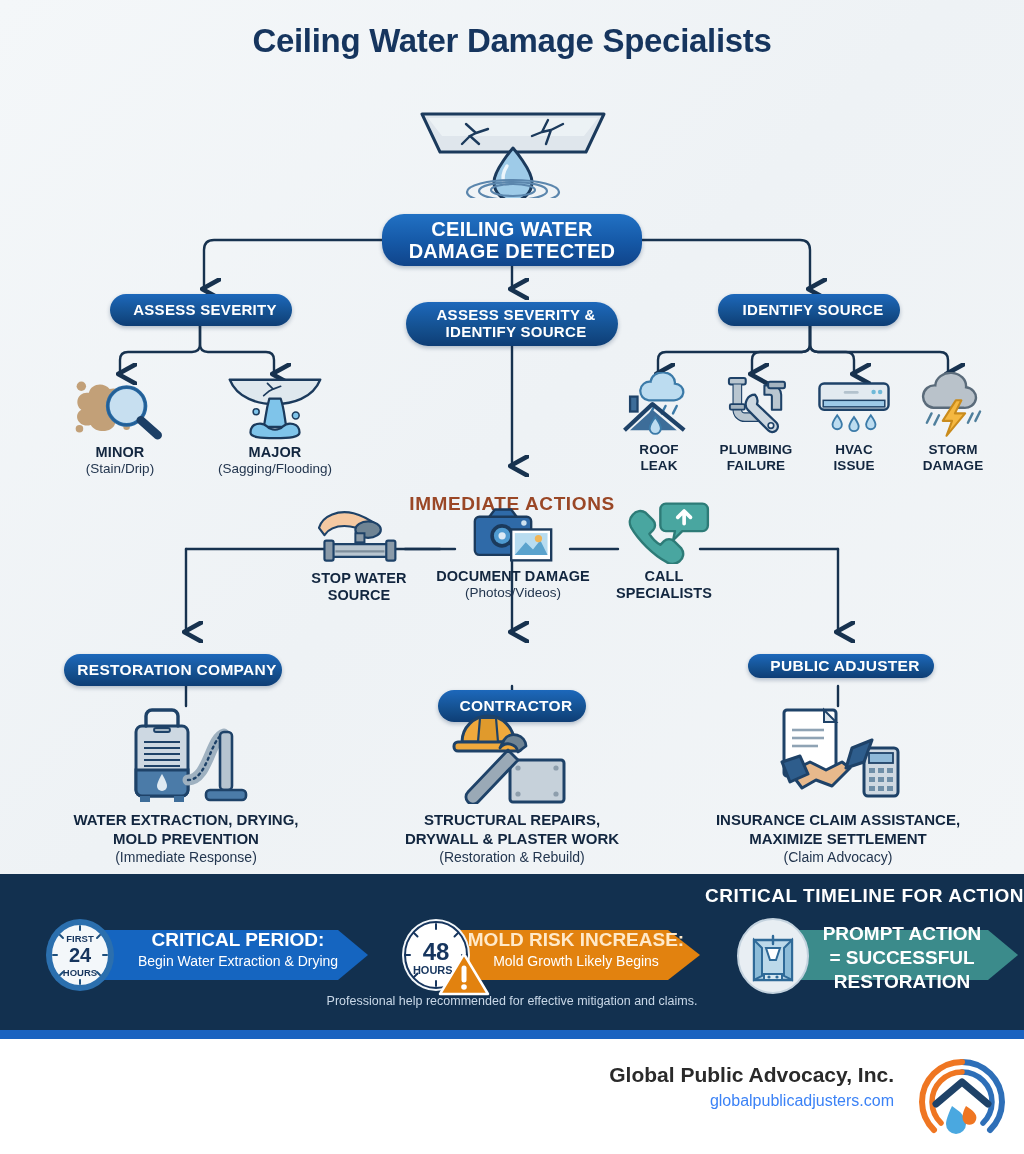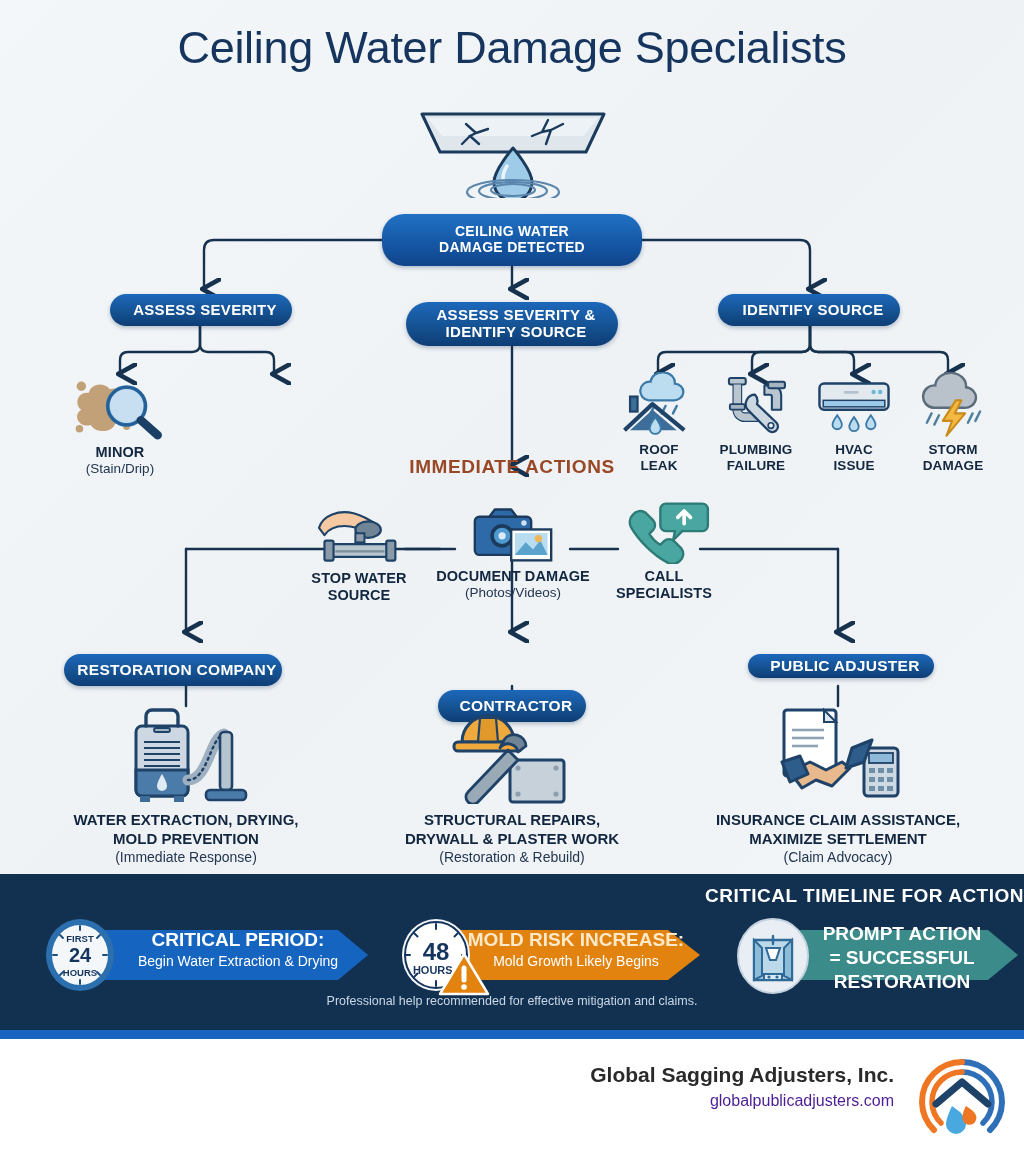--- a/index.html
+++ b/index.html
@@ -13,21 +13,21 @@
 
   
   .main-panel {
     position: absolute; left: 0; top: 0; width: 1024px; height: 874px;
     background: linear-gradient(135deg, #f4f7f9 0%, #eef2f5 50%, #f2f5f7 100%);
   }
 
   
   .title {
     position: absolute; left: 0; top: 22px; width: 1024px; text-align: center;
-    font-size: 45px; font-weight: normal; color: #16355e; letter-spacing: -0.3px;
+    font-size: 33px; font-weight: bold; color: #16355e; letter-spacing: -0.3px;
   }
   .subtitle {
     position: absolute; left: 0; top: 70px; width: 1024px; text-align: center;
     font-size: 25px; color: #1d3f6b; font-weight: 400;
   }
 
   
   .node {
     position: absolute;
     background: linear-gradient(180deg, #2171c4 0%, #1558a6 55%, #10448a 100%);
@@ -94,21 +94,21 @@
   .footer {
     position: absolute; left: 0; top: 1039px; width: 1024px; height: 115px;
     background: #ffffff;
   }
   .brand {
     position: absolute; right: 130px; top: 1063px; text-align: right;
     font-size: 21px; font-weight: bold; color: #2a2a2a;
   }
   .brand-url {
     position: absolute; right: 130px; top: 1092px; text-align: right;
-    font-size: 16px; color: #4c1d95;
+    font-size: 16px; color: #3b82f6;
   }
 </style>
 </head>
 <body>
 
 <div id="page">
 
   <div class="main-panel"></div>
 
   <div class="title">Ceiling Water Damage Specialists</div>
@@ -155,21 +155,21 @@
       <path d="M186,549 L186,632" marker-end="url(#ar)"></path>
       <path d="M512,560 L512,632" marker-end="url(#ar)"></path>
       <path d="M838,549 L838,632" marker-end="url(#ar)"></path>
 
       <path d="M186,686 L186,706"></path>
       <path d="M512,686 L512,706"></path>
       <path d="M838,686 L838,706"></path>
     </g>
   </svg>
 
-  <div class="node" style="left:382px;top:214px;width:260px;height:52px;font-size:14px;white-space:pre-line;">CEILING WATER
+  <div class="node" style="left:382px;top:214px;width:260px;height:52px;font-size:20px;white-space:pre-line;">CEILING WATER
 DAMAGE DETECTED</div>
 
   <div class="node dark" style="left:110px;top:294px;width:182px;height:32px;font-size:15px;">ASSESS SEVERITY</div>
 
   <div class="node dark" style="left:406px;top:302px;width:212px;height:44px;font-size:15px;white-space:pre-line;">ASSESS SEVERITY &amp;
 IDENTIFY SOURCE</div>
 
   <div class="node dark" style="left:718px;top:294px;width:182px;height:32px;font-size:15px;">IDENTIFY SOURCE</div>
 
   <div class="leaf" style="left:60px;top:374px;width:120px;">
@@ -180,20 +180,32 @@
       <circle cx="12" cy="58" r="4" fill="#c2a078"></circle>
         <circle cx="62" cy="56" r="3.5" fill="#c2a078"></circle>
       <circle cx="62" cy="34" r="20" fill="#c7dff0" stroke="#2a6da8" stroke-width="4"></circle>
       <circle cx="62" cy="34" r="20" fill="none" stroke="#1e4f80" stroke-width="2" opacity=".5"></circle>
       <path d="M77 49 L95 65" stroke="#1c3f66" stroke-width="9" stroke-linecap="round"></path>
     </svg>
     <div class="cap">MINOR</div>
     <div class="sub">(Stain/Drip)</div>
   </div>
 
+  <div class="leaf" style="left:202px;top:374px;width:146px;">
+    <svg viewBox="0 0 120 70" style="width:116px;height:66px;">
+      <path d="M12 6 L108 6 C100 26 78 32 60 32 C42 32 20 26 12 6 Z" fill="#dfe8ee" stroke="#1b3a5c" stroke-width="2.6" stroke-linejoin="round"></path>
+      <path d="M52 10 l6 6 l-4 2 M58 16 l8 -3 M54 18 l-6 5" fill="none" stroke="#1b3a5c" stroke-width="1.8" stroke-linecap="round"></path>
+      <path d="M54 26 C50 40 50 48 48 56 L72 56 C70 46 70 38 66 26 Z" fill="#7fc4ea" stroke="#1b3a5c" stroke-width="2.4" stroke-linejoin="round"></path>
+      <path d="M34 62 C34 52 46 50 52 56 C56 60 64 60 68 56 C74 50 86 52 86 62 C86 67 76 68 60 68 C44 68 34 67 34 62 Z" fill="#7fc4ea" stroke="#1b3a5c" stroke-width="2.4" stroke-linejoin="round"></path>
+      <circle cx="40" cy="40" r="3.2" fill="#7fc4ea" stroke="#1b3a5c" stroke-width="1.6"></circle>
+      <circle cx="82" cy="44" r="3.6" fill="#7fc4ea" stroke="#1b3a5c" stroke-width="1.6"></circle>
+    </svg>
+    <div class="cap">MAJOR</div>
+    <div class="sub">(Sagging/Flooding)</div>
+  </div>
 
   <div class="leaf" style="left:612px;top:372px;width:94px;">
     <svg viewBox="0 0 90 70" style="width:84px;height:66px;">
       <path d="M36 10 a13 11 0 0 1 26 2 a10 9 0 0 1 -2 18 L34 30 a10 10 0 0 1 2 -20 Z" fill="#bcdcf0" stroke="#3b7aa8" stroke-width="2.4"></path>
       <path d="M40 36 l-4 8 M52 36 l-4 8 M64 36 l-4 8" stroke="#3b7aa8" stroke-width="2.6" stroke-linecap="round"></path>
       <path d="M8 62 L38 34 L72 62" fill="none" stroke="#1e4268" stroke-width="4.5" stroke-linejoin="round"></path>
       <path d="M14 62 L38 40 L64 62 Z" fill="#3d6d99"></path>
       <rect x="14" y="26" width="8" height="16" fill="#3d6d99" stroke="#1e4268" stroke-width="2.4"></rect>
       <path d="M41 48 C41 48 35 56 35 60 a6 6 0 0 0 12 0 c0 -4 -6 -12 -6 -12 z" fill="#bcdcf0" stroke="#3b7aa8" stroke-width="2"></path>
     </svg>
@@ -235,21 +247,21 @@
   <div class="leaf" style="left:898px;top:372px;width:110px;">
     <svg viewBox="0 0 90 70" style="width:84px;height:66px;">
       <path d="M26 14 a16 14 0 0 1 33 2 a12 11 0 0 1 -3 22 L24 38 a12 12 0 0 1 2 -24 Z" fill="#b9c2ca" stroke="#5a6b7a" stroke-width="2.6"></path>
       <path d="M48 30 L34 52 L44 52 L38 68 L58 44 L47 44 L54 30 Z" fill="#f5b841" stroke="#c98b1c" stroke-width="2.2" stroke-linejoin="round"></path>
       <path d="M22 44 l-5 10 M30 46 l-5 10 M66 44 l-5 10 M74 42 l-5 10" stroke="#4f7f9c" stroke-width="2.6" stroke-linecap="round"></path>
     </svg>
     <div class="cap sm" style="white-space:pre-line;">STORM
 DAMAGE</div>
   </div>
 
-  <div class="sectionlabel" style="top:456px;">IMMEDIATE ACTIONS</div>
+  <div class="sectionlabel" style="top:493px;">IMMEDIATE ACTIONS</div>
 
   <div class="leaf" style="left:300px;top:506px;width:118px;">
     <svg viewBox="0 0 100 66" style="width:92px;height:60px;">
       <path d="M6 24 C10 10 28 4 44 8 C56 11 66 18 72 22 L62 30 C54 26 44 22 34 22 C24 22 16 26 12 32 Z" fill="#f5c9a2" stroke="#1e4268" stroke-width="2.4" stroke-linejoin="round"></path>
       <ellipse cx="60" cy="26" rx="14" ry="9" fill="#6f8494" stroke="#1e4268" stroke-width="2.4"></ellipse>
       <rect x="46" y="30" width="10" height="10" fill="#8a9aa8" stroke="#1e4268" stroke-width="2.2"></rect>
       <rect x="18" y="42" width="66" height="14" rx="2" fill="#b9c6d0" stroke="#1e4268" stroke-width="2.4"></rect>
       <rect x="12" y="38" width="10" height="22" rx="2" fill="#8a9aa8" stroke="#1e4268" stroke-width="2.4"></rect>
       <rect x="80" y="38" width="10" height="22" rx="2" fill="#8a9aa8" stroke="#1e4268" stroke-width="2.4"></rect>
       <path d="M24 50 L78 50" stroke="#7e8e9b" stroke-width="2.4"></path>
@@ -435,21 +447,21 @@
   </div>
   <div class="tl-text teal" style="left:812px;top:922px;width:180px;">
     <div class="t1" style="white-space:pre-line;">PROMPT ACTION
 = SUCCESSFUL
 RESTORATION</div>
   </div>
 
   <div class="band-note">Professional help recommended for effective mitigation and claims.</div>
 
   <div class="footer"></div>
-  <div class="brand">Global Sagging Adjusters, Inc.</div>
+  <div class="brand">Global Public Advocacy, Inc.</div>
   <div class="brand-url">globalpublicadjusters.com</div>
 
   <svg style="position:absolute;left:916px;top:1056px;width:92px;height:92px;" viewBox="0 0 92 92">
     <path d="M46 6 a40 40 0 0 1 40 40 a40 40 0 0 1 -12 28" fill="none" stroke="#2e6fb8" stroke-width="6" stroke-linecap="round"></path>
     <path d="M46 16 a30 30 0 0 1 30 30 a30 30 0 0 1 -9 21" fill="none" stroke="#2e6fb8" stroke-width="5.5" stroke-linecap="round"></path>
     <path d="M46 6 a40 40 0 0 0 -40 40 a40 40 0 0 0 12 28" fill="none" stroke="#ef7622" stroke-width="6" stroke-linecap="round"></path>
     <path d="M46 16 a30 30 0 0 0 -30 30 a30 30 0 0 0 9 21" fill="none" stroke="#ef7622" stroke-width="5.5" stroke-linecap="round"></path>
     <path d="M20 48 L46 26 L72 48" fill="none" stroke="#1e4268" stroke-width="7" stroke-linejoin="round" stroke-linecap="round"></path>
     <path d="M36 50 C36 50 30 62 30 68 a10 10 0 0 0 20 0 c0 -6 -6 -12 -6 -12 z" fill="#4aa8e0"></path>
     <path d="M50 50 C50 50 44 60 48 66 C50 70 58 70 60 64 C62 58 56 54 50 50 Z" fill="#ef7622"></path>

